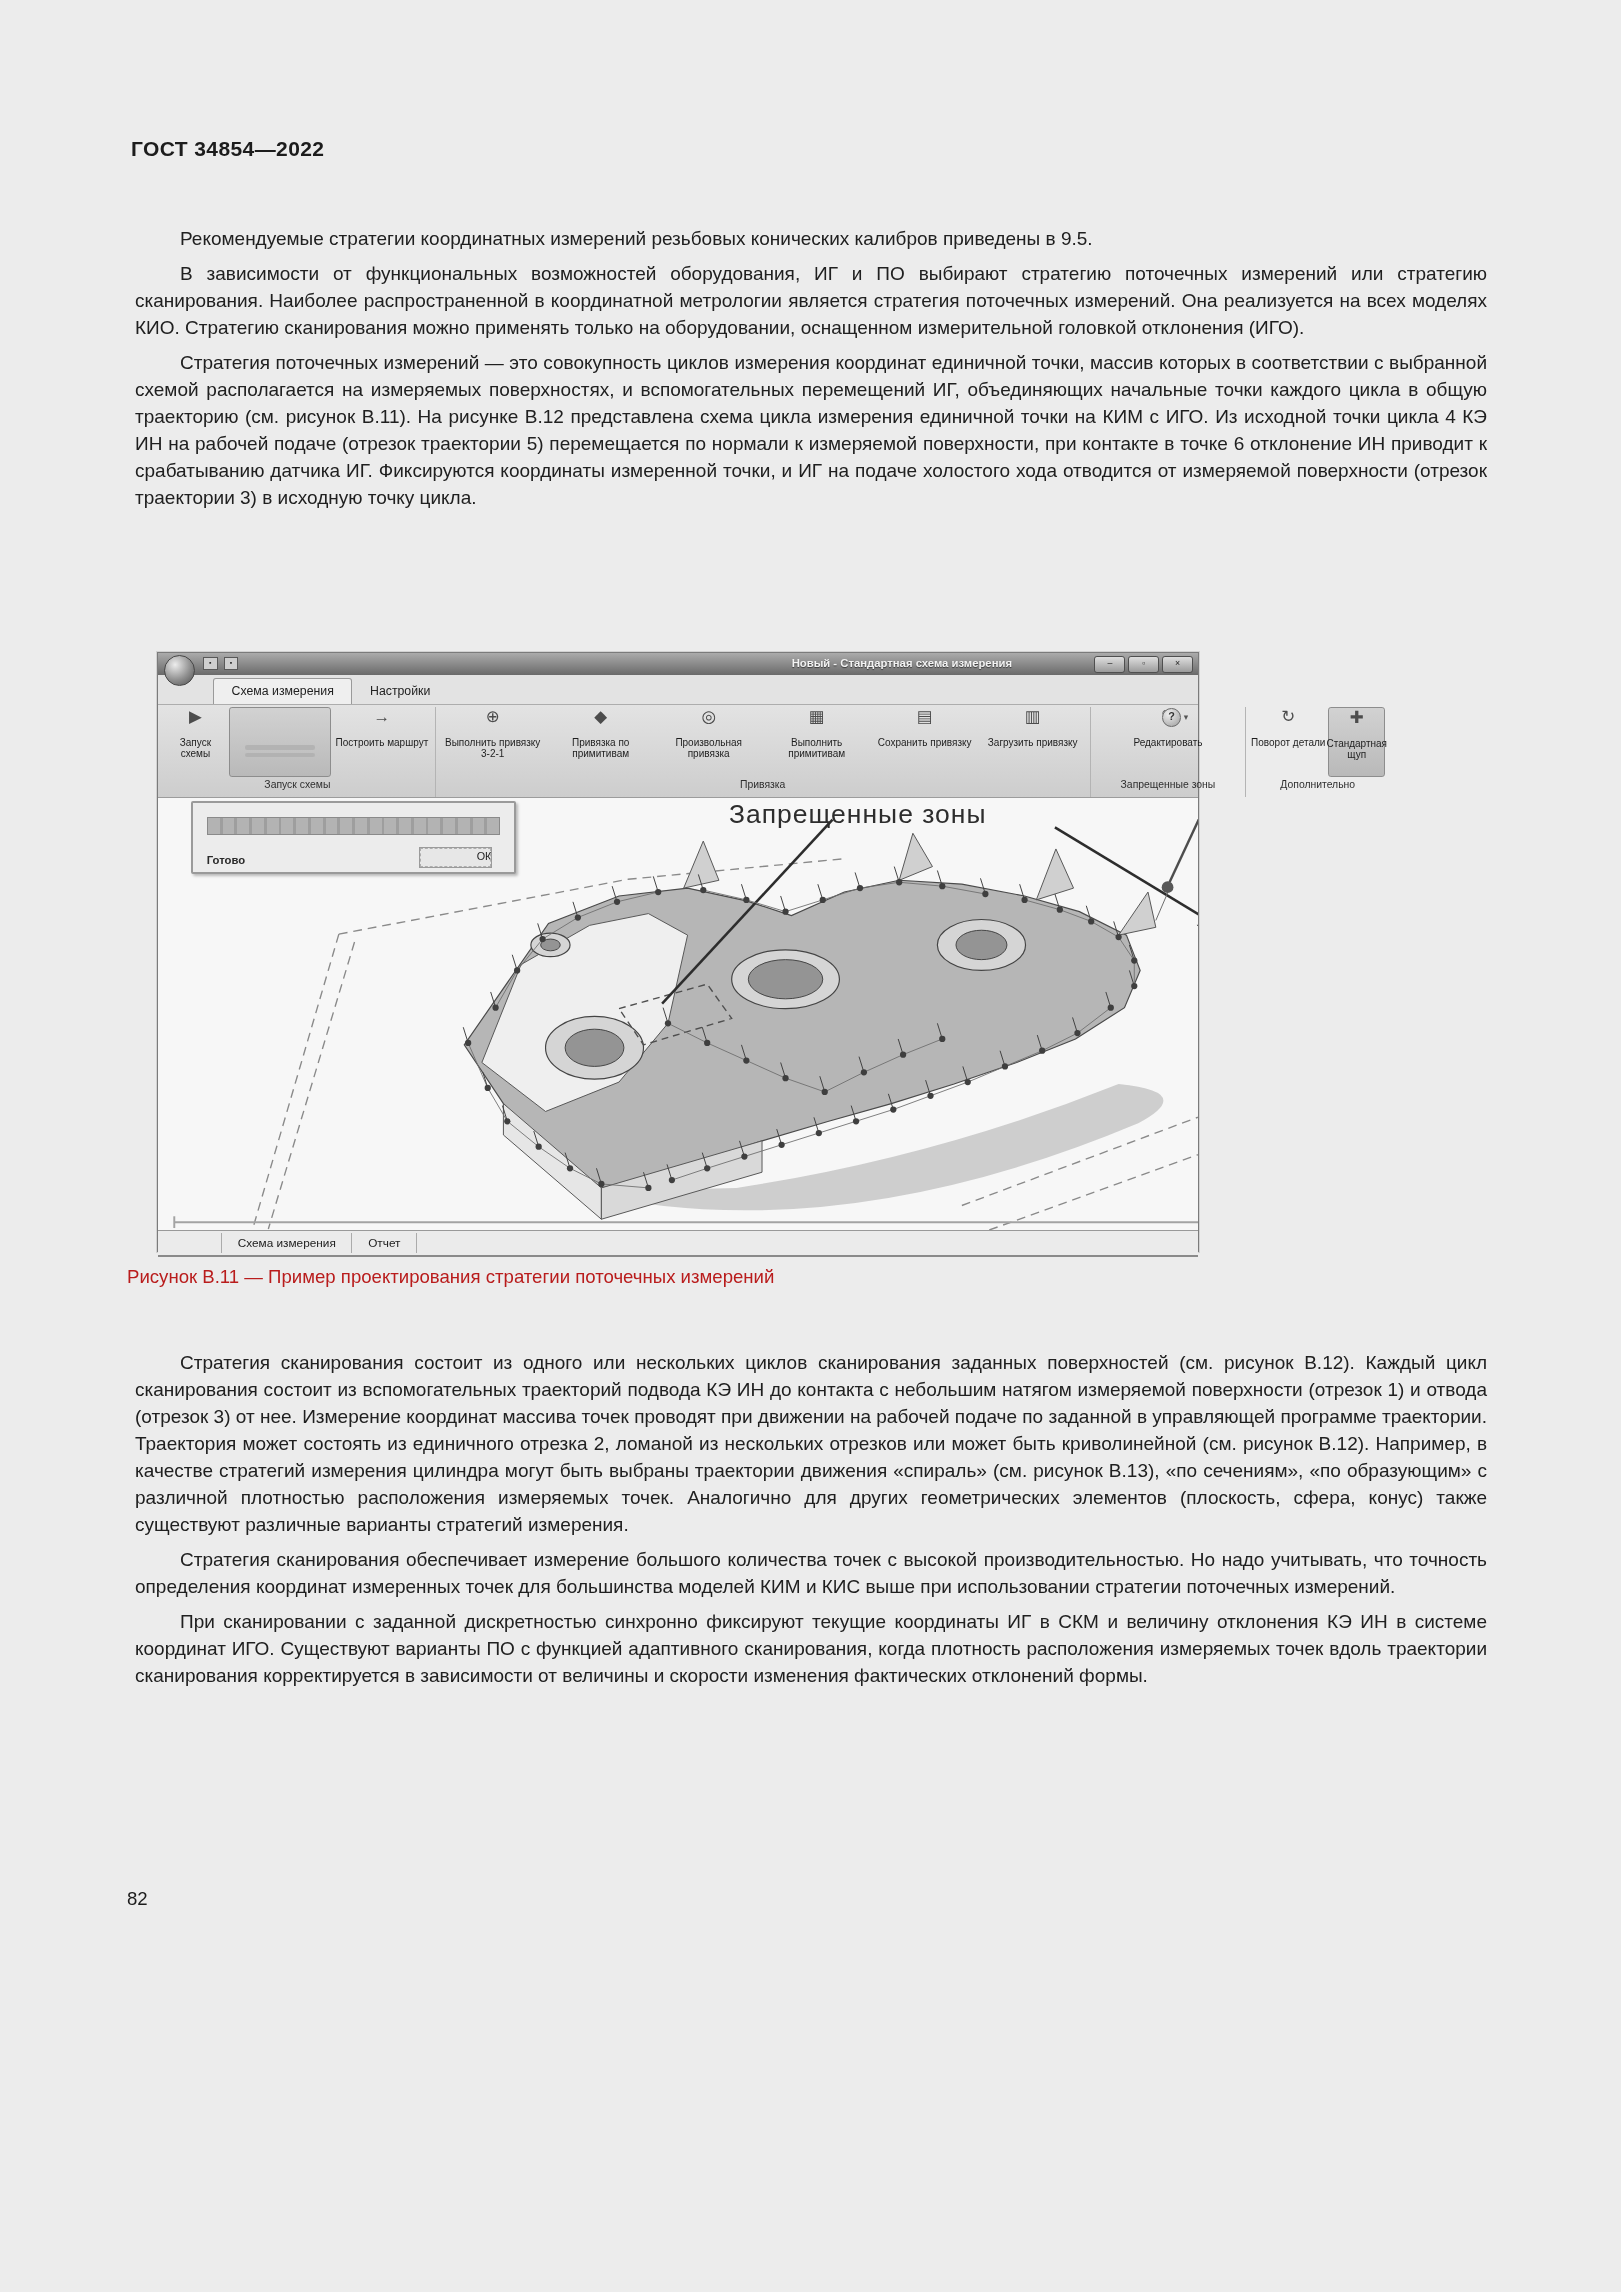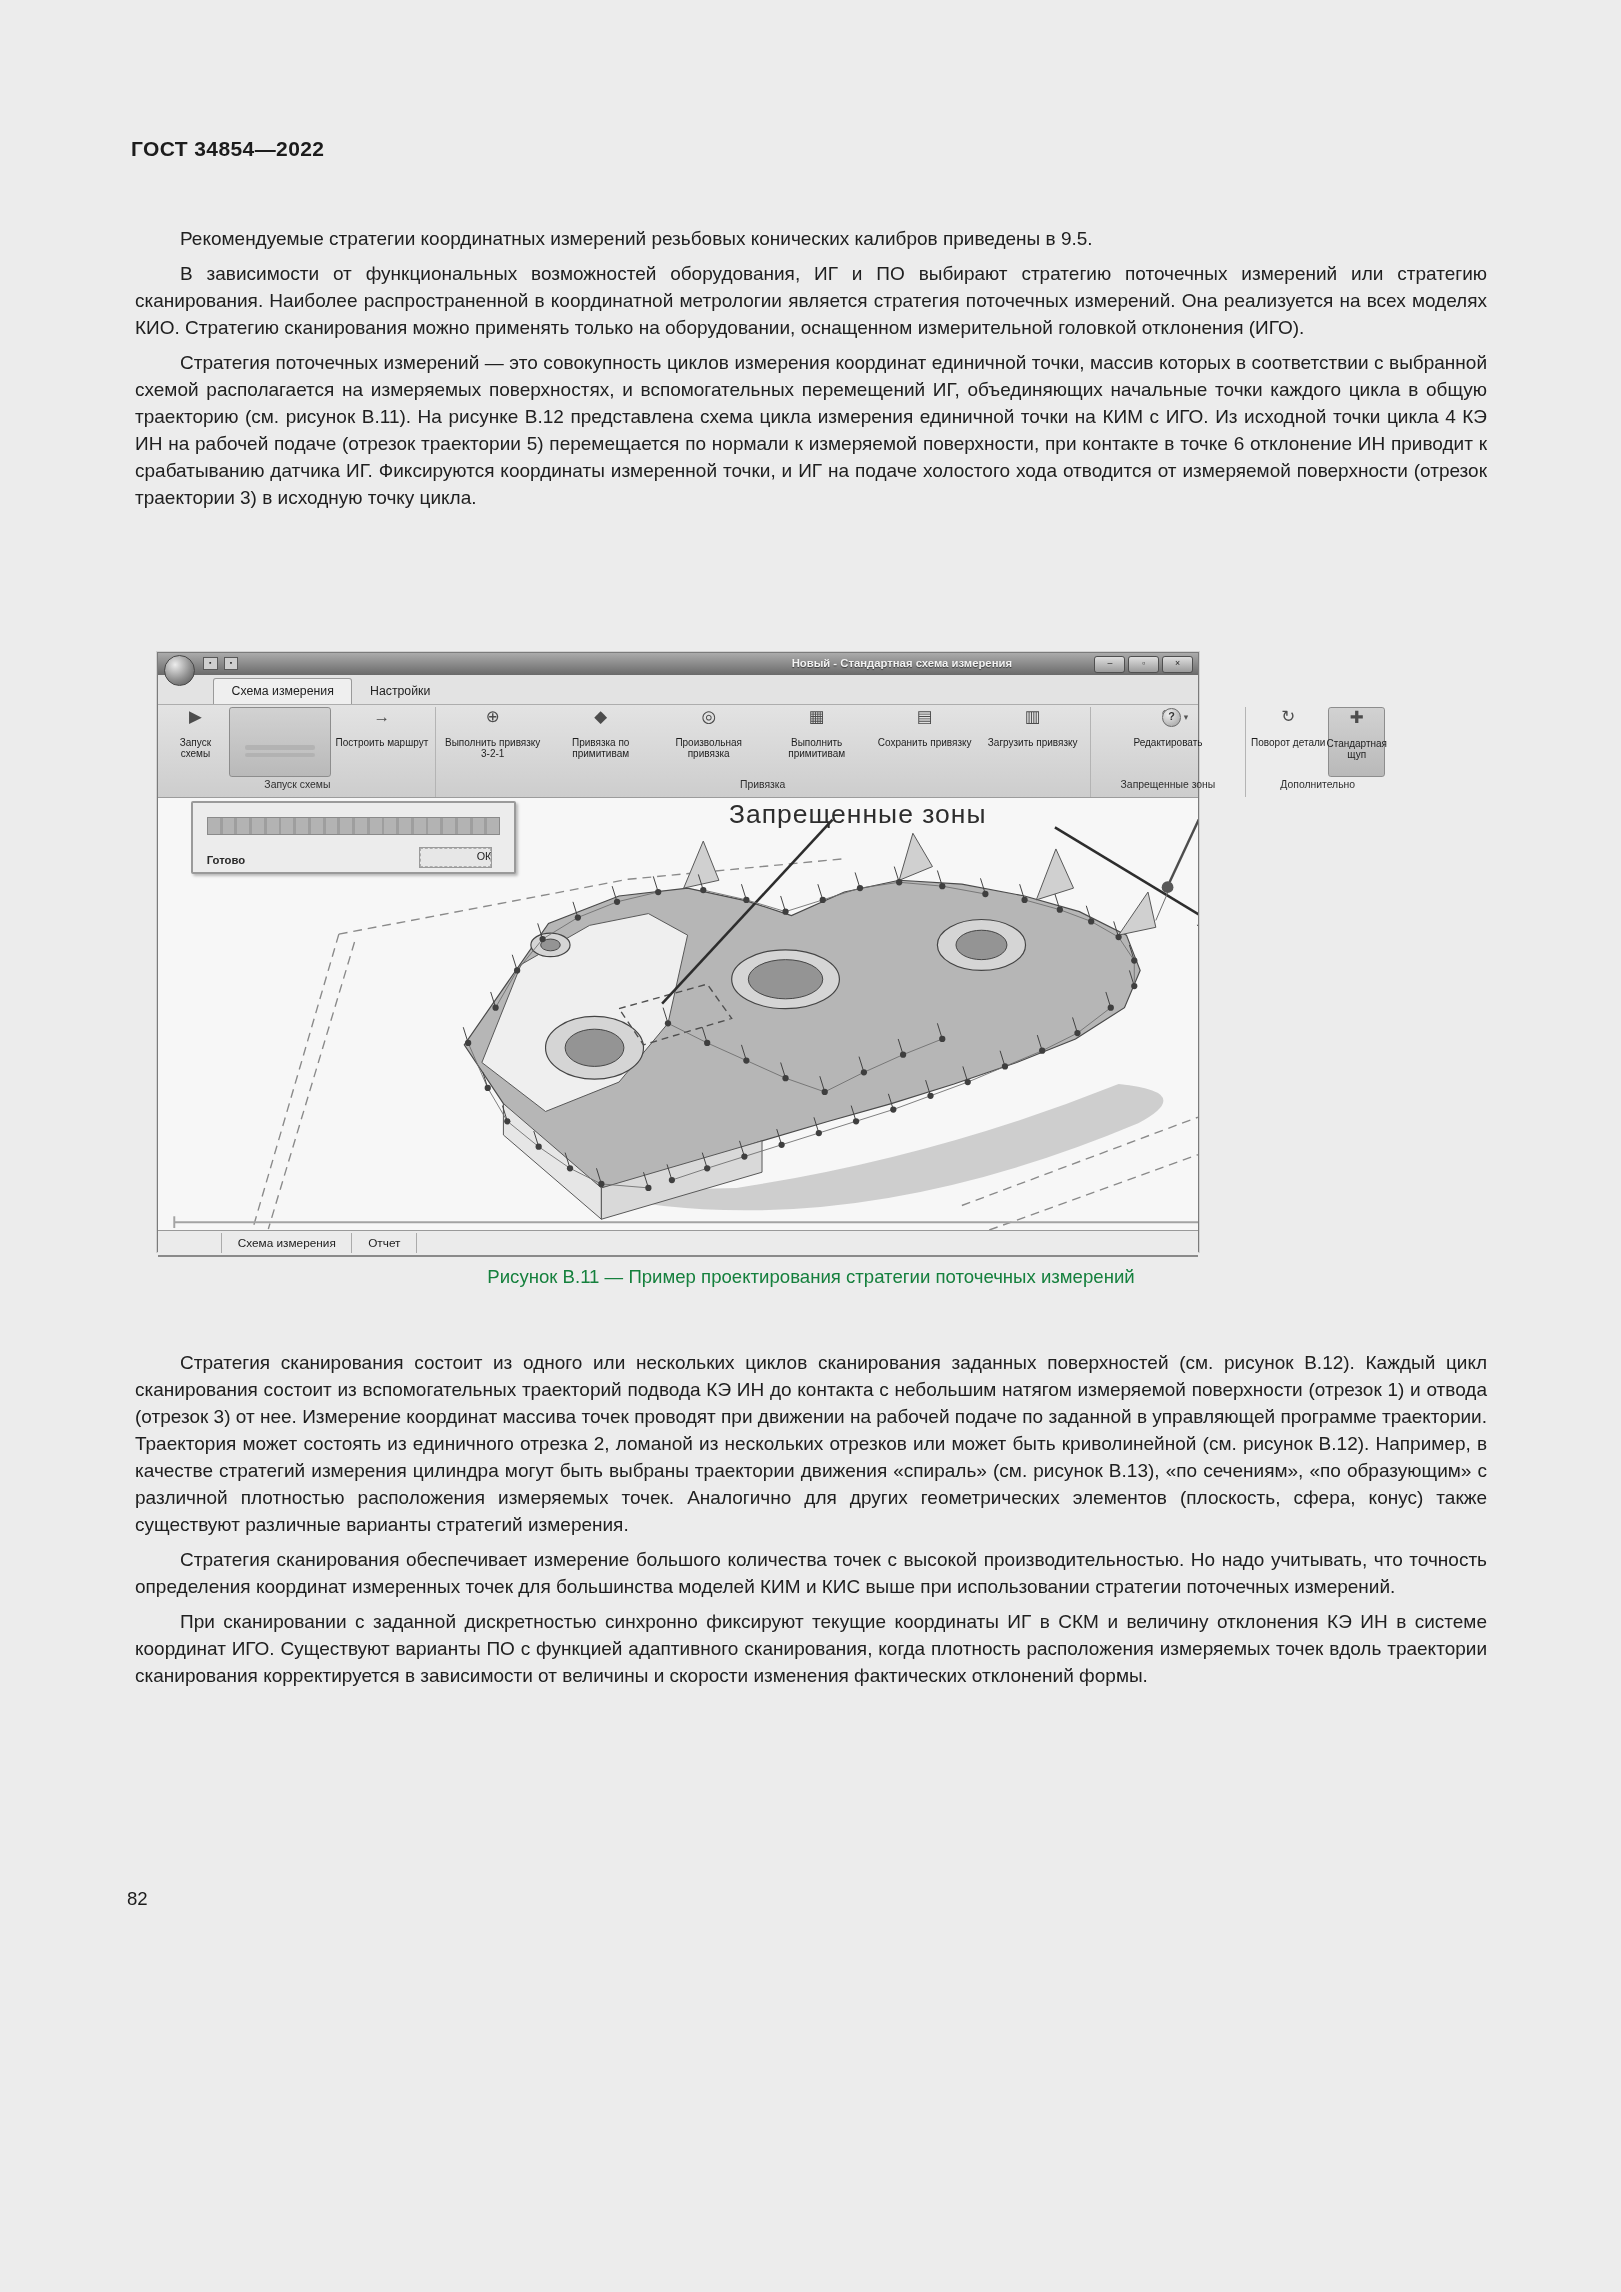--- a/index.html
+++ b/index.html
@@ -8,21 +8,21 @@
     background:#ececec;color:#1c1c1c;
     font-family:"Liberation Sans", sans-serif;
     -webkit-font-smoothing:antialiased;
   }
   
   .doc-header{position:absolute;left:131px;top:137px;font-size:21px;font-weight:bold;letter-spacing:0.4px}
   .textblock{position:absolute;left:127px;width:1368px;font-size:19px;line-height:27px;text-align:justify;color:#202020}
   .textblock p{margin:8px;text-indent:45px}
   #top-text{top:217px}
   #bottom-text{top:1341px}
-  .caption{position:absolute;left:127px;top:1266px;width:1368px;text-align:center;font-size:18.6px;color:#15803d}
+  .caption{position:absolute;left:127px;top:1266px;width:1368px;text-align:left;font-size:18.6px;color:#b91c1c}
   .pageno{position:absolute;left:127px;top:1888px;font-size:18.6px}
 
   
   .app-window{position:absolute;left:157px;top:632px;width:1042px;height:600px;
     border:1px solid #7b7b7b;background:#bef264;box-sizing:border-box;
     box-shadow:0 0 0 1px #d2d2d2;margin-top:20px;}
   .titlebar{height:21.6px;background:linear-gradient(#ababab,#6a6a6a);position:relative}
   .app-orb{position:absolute;left:5.9px;top:2px;width:29px;height:29px;border-radius:50%;z-index:6;
     background:radial-gradient(circle at 35% 30%,#ededed,#909090 55%,#4d4d4d);border:1px solid #474747}
   .qat{position:absolute;left:45px;top:3.9px;display:flex;gap:5.9px}

